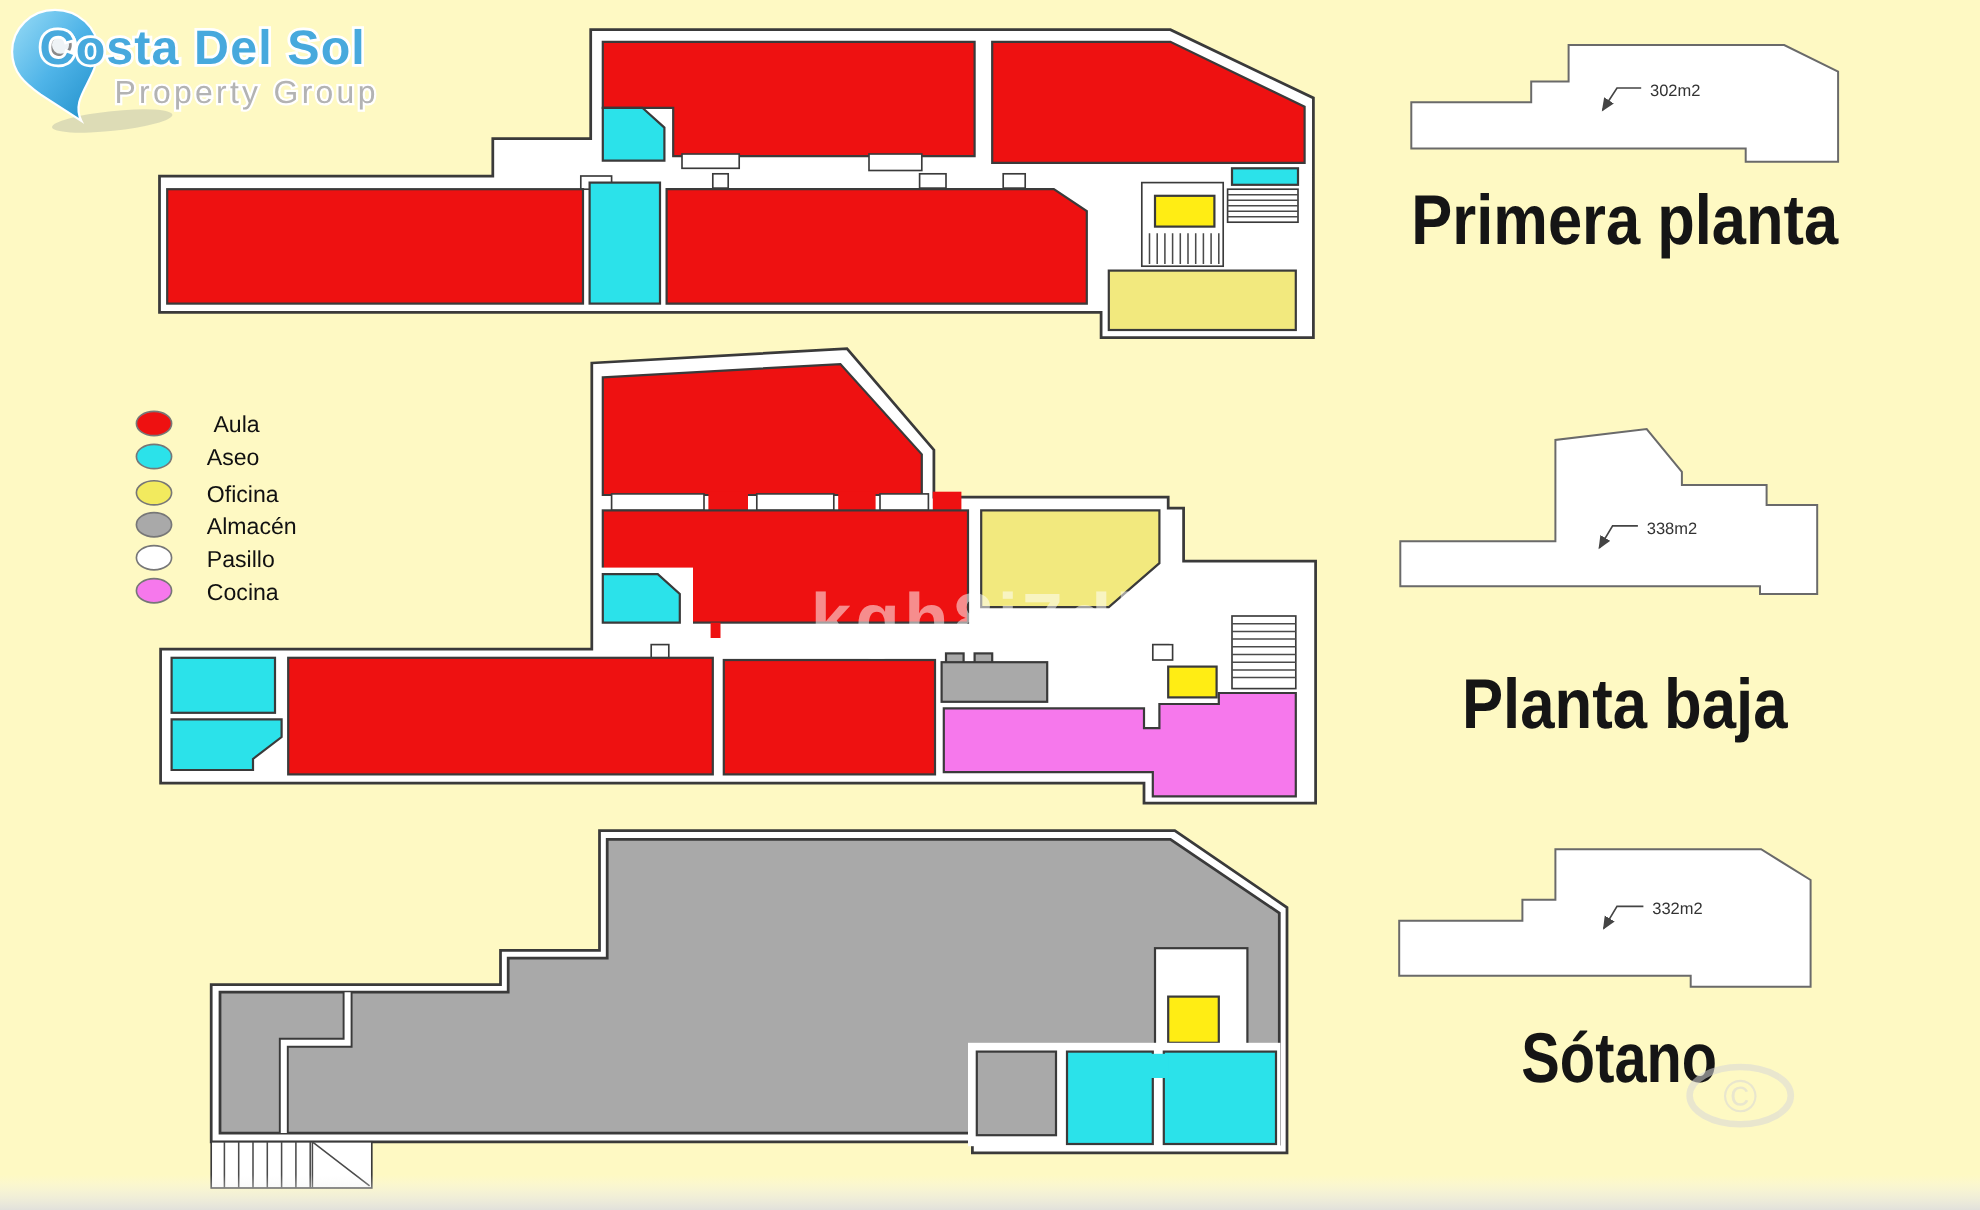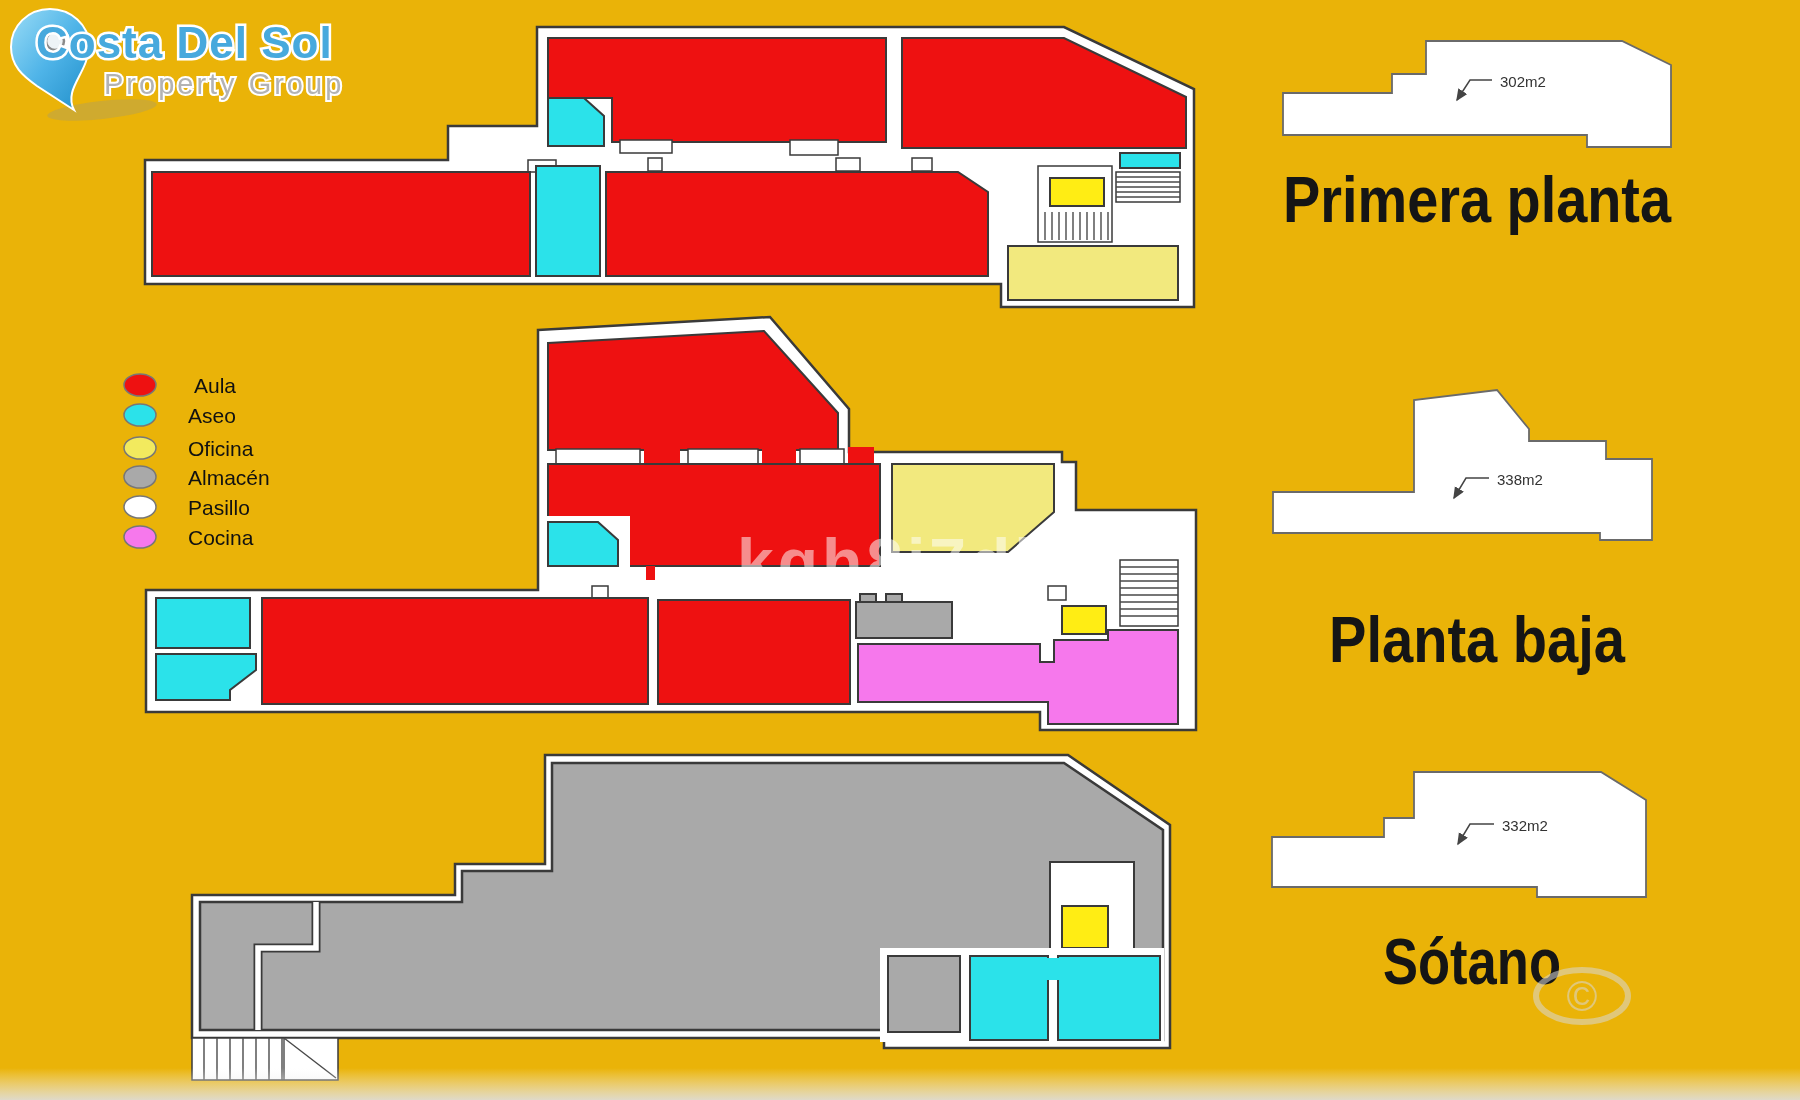--- a/index.html
+++ b/index.html
@@ -1,16 +1,16 @@
 <!DOCTYPE html>
 <html style="--aula: #EE1111; --aseo: #2BE2EA; --oficina_bright: #FFED14; --oficina_pale: #F2E97E; --almacen: #A9A9A9; --pasillo: #FFFFFF; --cocina: #F678EC; --wall: #3A3A3A;"><head>
 <meta charset="utf-8">
 <style>
   html,body{margin:0;padding:0;background:#ffffff;}
-  .stage{position:relative;width:1800px;height:1100px;background:#eab308;overflow:hidden;
+  .stage{position:relative;width:1800px;height:1100px;background:#fef9c3;overflow:hidden;
          font-family:"Liberation Sans",sans-serif;}
   svg{position:absolute;left:0;top:0;}
   text{font-family:"Liberation Sans",sans-serif;}
   .room{stroke:var(--wall,#3a3a3a);stroke-width:2;}
   .room-aula{fill:var(--aula,#EE1111);}
   .room-aseo{fill:var(--aseo,#2BE2EA);}
   .room-oficina-bright{fill:var(--oficina_bright,#FFED14);}
   .room-oficina-pale{fill:var(--oficina_pale,#F2E97E);}
   .room-almacen{fill:var(--almacen,#A9A9A9);}
   .room-cocina{fill:var(--cocina,#F678EC);}

